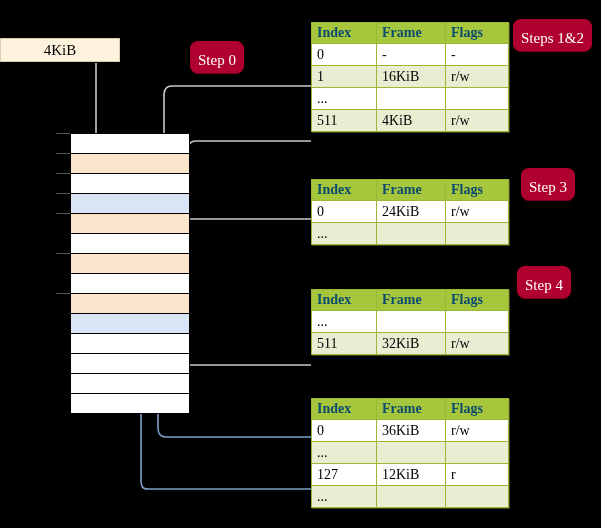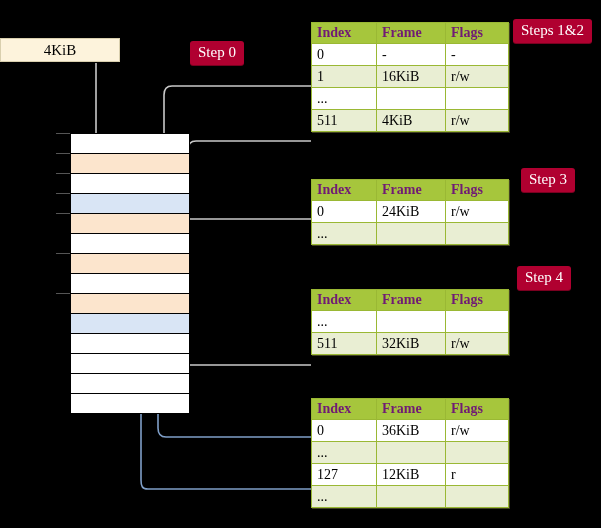--- a/index.html
+++ b/index.html
@@ -11,22 +11,22 @@
   .stage{position:absolute;inset:0;width:601px;height:528px;}
 
   
   .badge{
     position:absolute;
     background:#b00030;
     color:#ffffff;
     font-family:"Liberation Serif", serif;
     font-size:15px;
     line-height:1;
-    padding:4px 8px 5px 8px;
-    border-radius:3px;
+    padding:12px 8px 5px 8px;
+    border-radius:8px;
     white-space:nowrap;
     box-shadow:0 1px 0 #7a0020;
   }
 
   
   .kbox{
     position:absolute;
     background:#fdf3dc;
     border:1px solid #d9cfae;
     color:#000;
@@ -68,21 +68,21 @@
   table.pt{
     position:absolute;
     border-collapse:collapse;
     background:#fff;
     font-size:14px;
     table-layout:fixed;
     box-shadow:1px 1px 0 rgba(120,120,60,.55);
   }
   table.pt th{
     background:#a6c63c;
-    color:#701a75;
+    color:#0c4a6e;
     font-weight:bold;
     text-align:left;
     padding:2px 5px;
     border:1px solid #9ab834;
     font-size:14px;
   }
   table.pt td{
     border:1px solid #9ab834;
     padding:2px 5px;
     height:17px;

